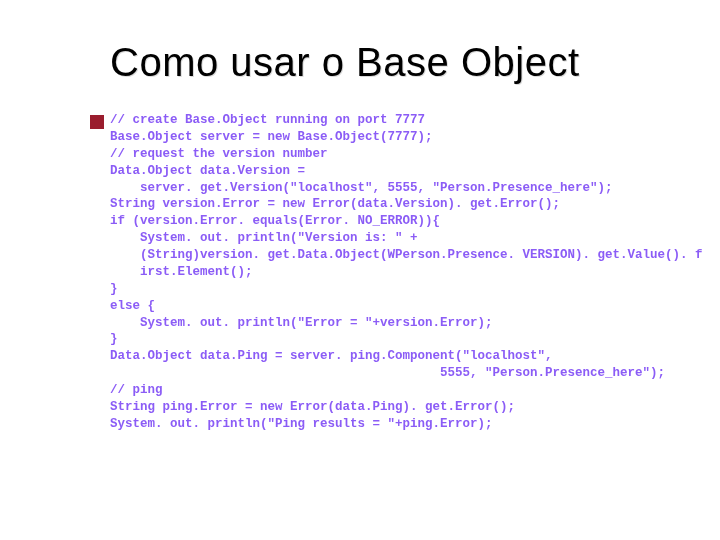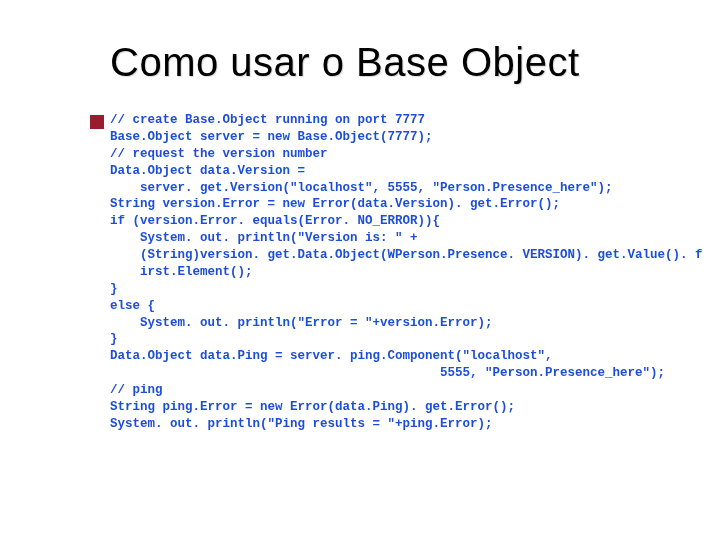--- a/index.html
+++ b/index.html
@@ -32,21 +32,21 @@
     color: #000000;
     margin: 0 0 28px 0;
     letter-spacing: 0.5px;
     line-height: 1.1;
     text-shadow: 1px 1px 0 rgba(0,0,0,0.15);
   }
   .code {
     font-family: "Courier New", Courier, monospace;
     font-size: 12.5px;
     font-weight: bold;
-    color: #1d4ed8;
+    color: #8b5cf6;
     white-space: pre;
     line-height: 1.35;
   }
 </style>
 </head>
 <body>
 
 <div class="slide">
   <div class="accent"></div>
   <h1 class="title">Como usar o Base Object</h1>

